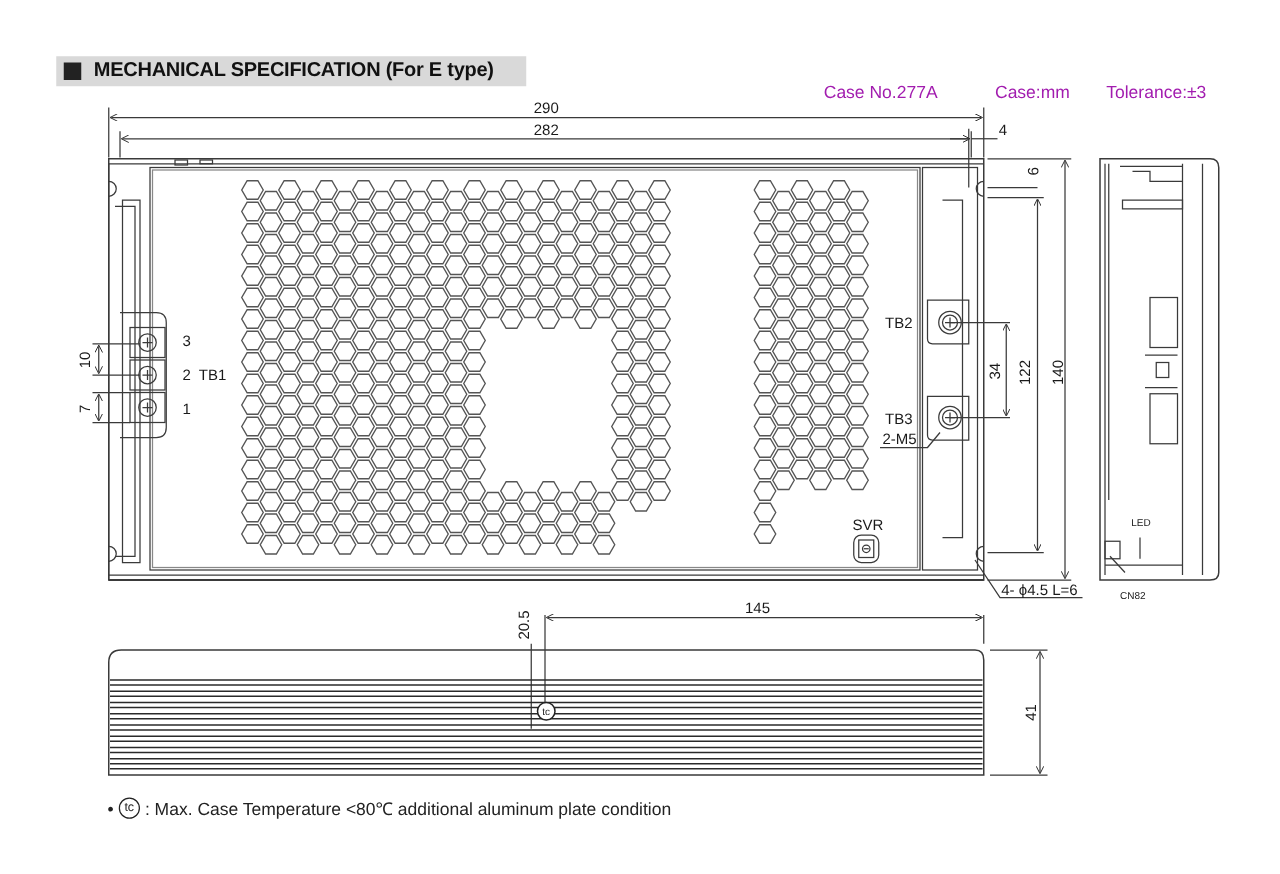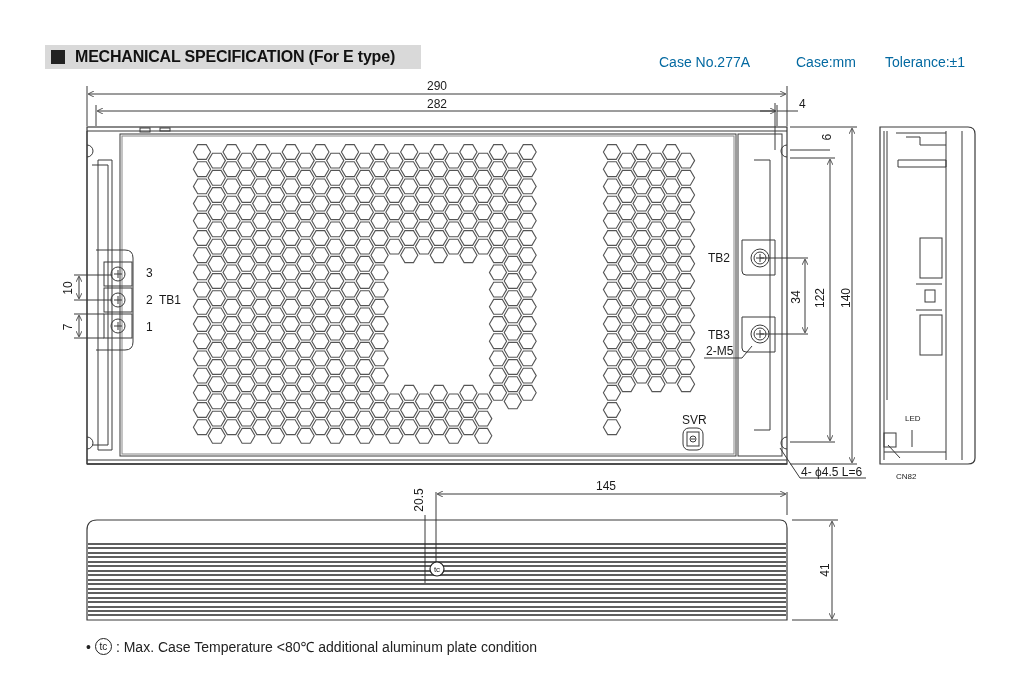--- a/index.html
+++ b/index.html
@@ -1,35 +1,35 @@
 <!DOCTYPE html>
 <html><head>
 <meta charset="utf-8">
 <style>
   html, body { margin:0; padding:0; background:#ffffff; }
   body { width:1024px; height:699px; position:relative; overflow:hidden; font-family:"Liberation Sans", sans-serif; color:#1a1a1a; }
   .hdr { position:absolute; left:45px; top:45px; width:376px; height:24px; background:#d9d9d9; display:flex; align-items:center; }
   .hdr .sq { width:14px; height:14px; background:#222; margin-left:6px; margin-right:10px; }
   .hdr .ttl { font-weight:bold; font-size:16px; letter-spacing:-0.2px; color:#111; }
-  .meta { position:absolute; top:54px; font-size:14px; color:#0369a1; }
+  .meta { position:absolute; top:65px; font-size:14px; color:#a21caf; }
   svg#drw { position:absolute; left:0; top:0; }
   svg text { font-family:"Liberation Sans", sans-serif; fill:#1a1a1a; }
   .note { position:absolute; left:86px; top:637px; font-size:14px; color:#222; display:flex; align-items:center; }
   .note .tc { display:inline-flex; width:15px; height:15px; border:1.3px solid #222; border-radius:50%; font-size:10px; align-items:center; justify-content:center; margin:0 4px 0 4px; }
 </style>
 </head>
 <body>
 
 <div class="hdr">
   <div class="sq"></div>
   <span class="ttl">MECHANICAL SPECIFICATION (For E type)</span>
 </div>
 <span class="meta" style="left:659px">Case No.277A</span>
 <span class="meta" style="left:796px">Case:mm</span>
-<span class="meta" style="left:885px">Tolerance:±1</span>
+<span class="meta" style="left:885px">Tolerance:±3</span>
 
 <svg id="drw" width="1024" height="699" viewBox="0 0 1024 699">
   <defs>
     <marker id="arr" markerWidth="6" markerHeight="6" refX="5" refY="3" orient="auto-start-reverse">
       <path d="M0,0 L6,3 L0,6" fill="none" stroke="#333" stroke-width="0.8"></path>
     </marker>
   </defs>
 
   <g stroke="#3a3a3a" fill="none" stroke-width="1">
 

